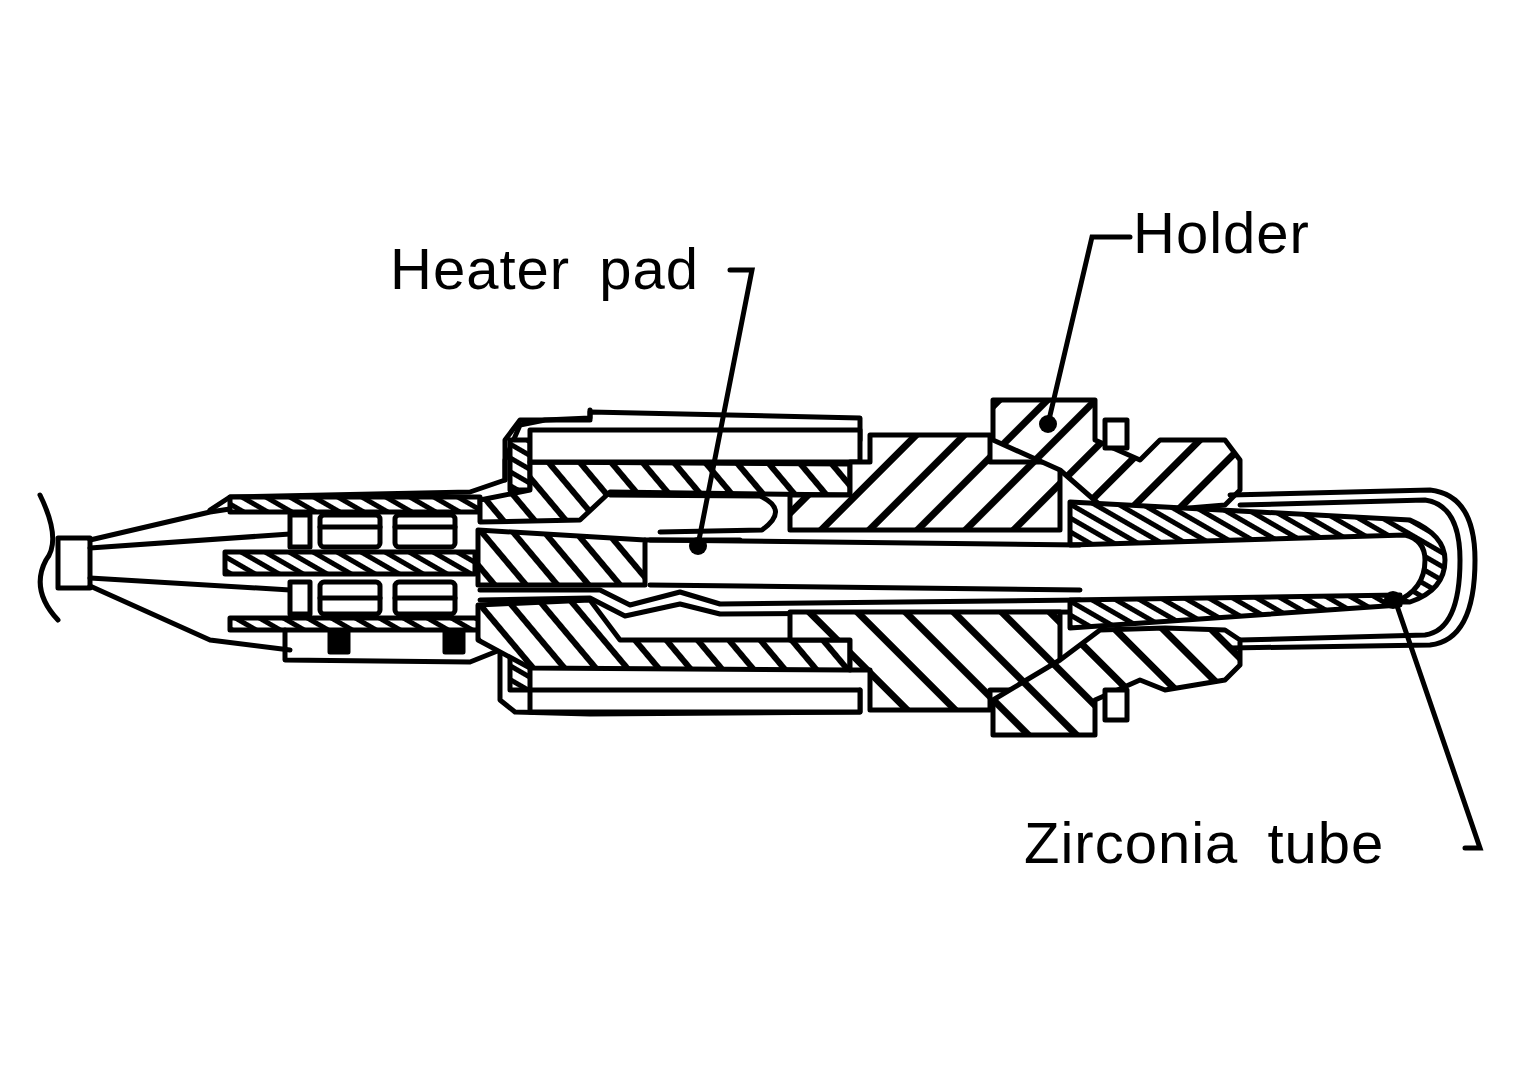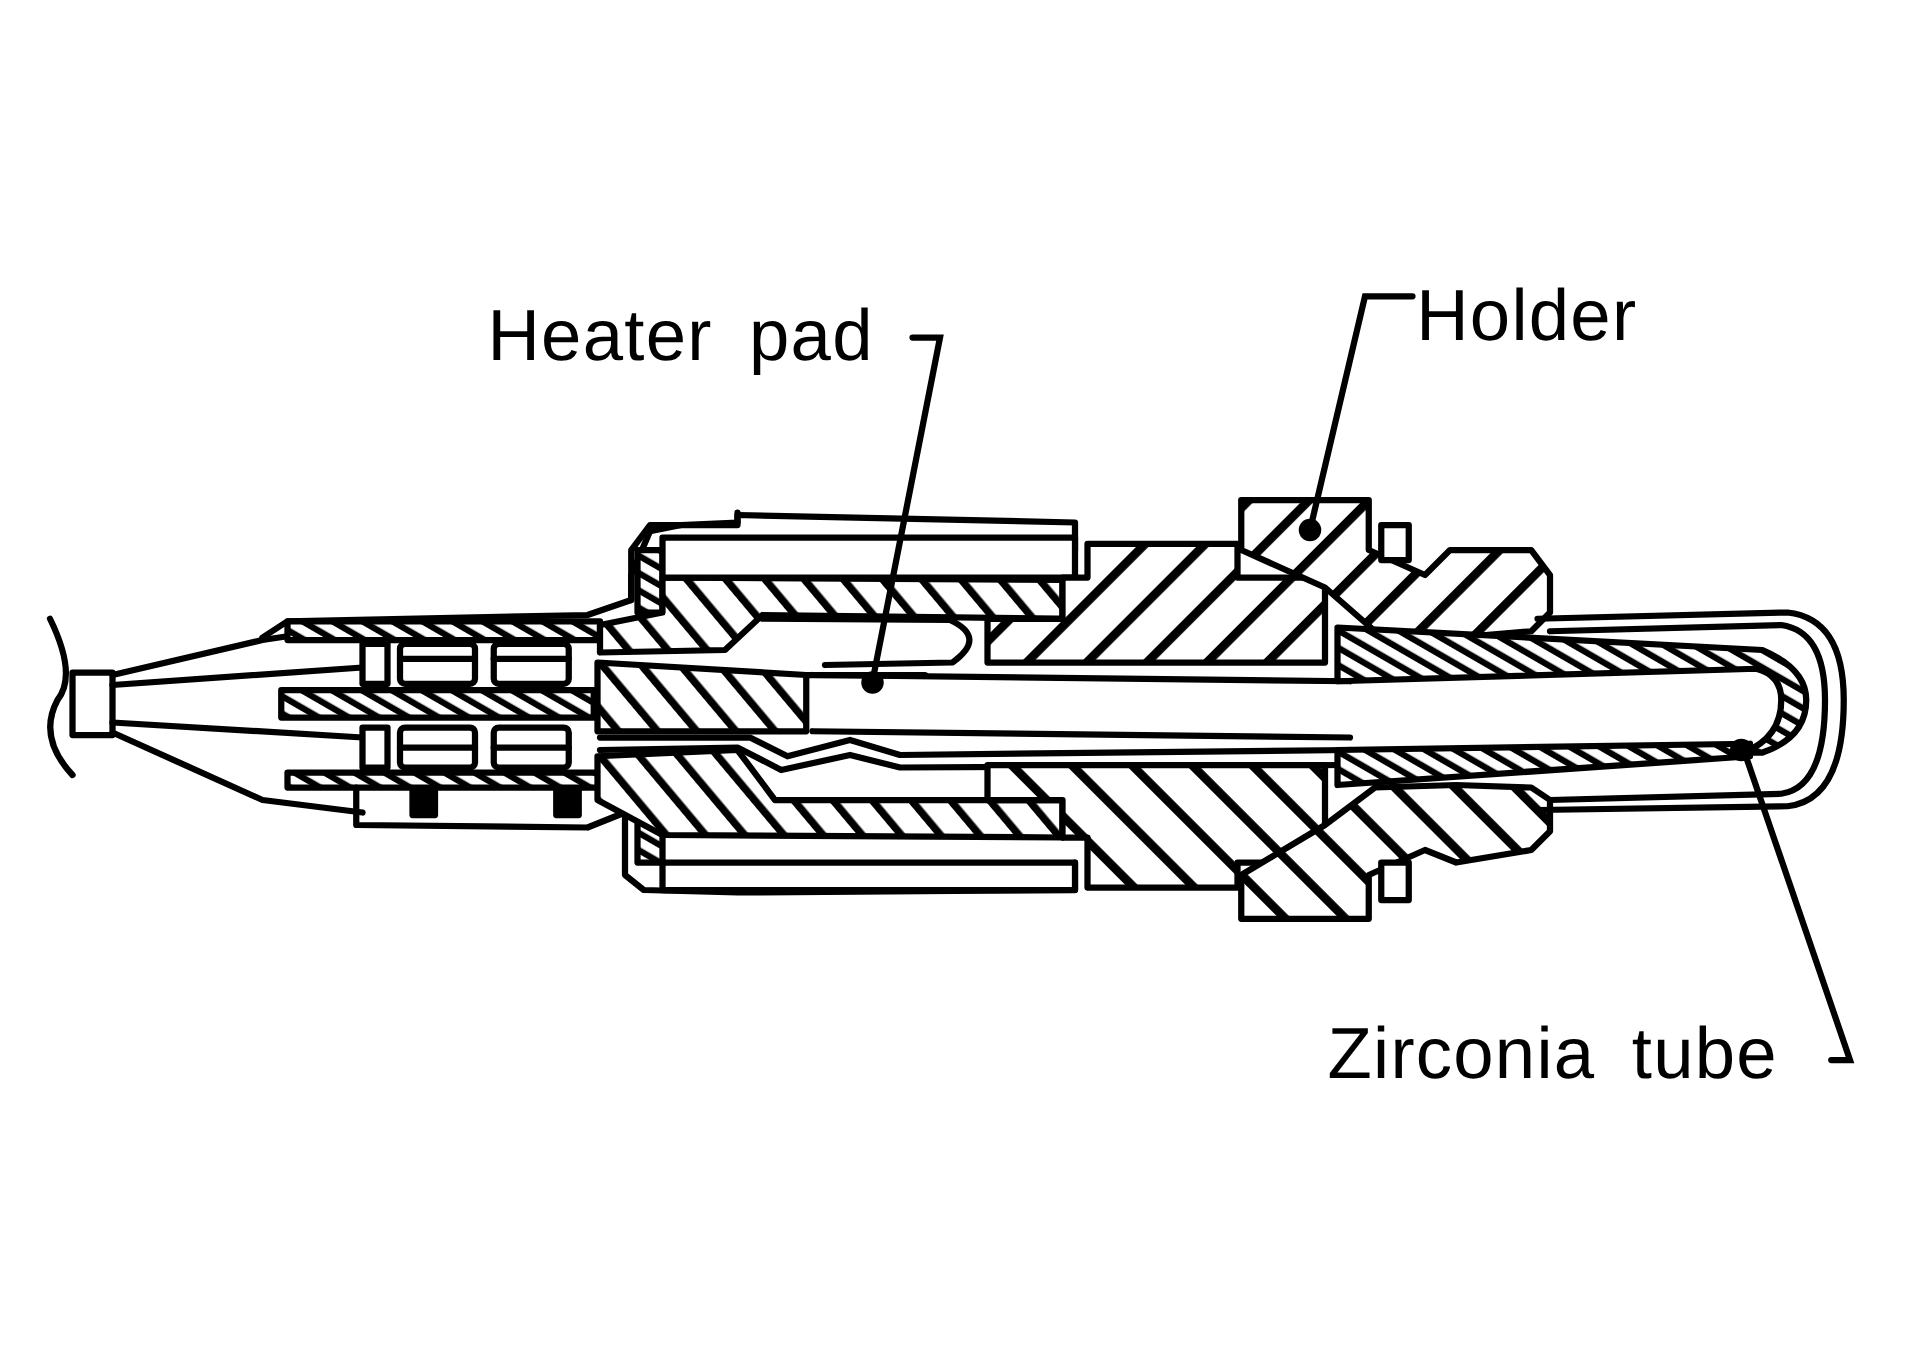--- a/index.html
+++ b/index.html
@@ -8,22 +8,22 @@
   .label {
     position: absolute;
     font-family: "Liberation Sans", "DejaVu Sans", sans-serif;
     font-size: 58px;
     color: #000;
     line-height: 1;
     white-space: nowrap;
     letter-spacing: 1px;
   }
   #label-heater { left: 390px; top: 240px; word-spacing: 12px; }
-  #label-holder { left: 1133px; top: 224px; }
-  #label-zirconia { left: 1062px; top: 814px; word-spacing: 12px; }
+  #label-holder { left: 1133px; top: 204px; }
+  #label-zirconia { left: 1024px; top: 814px; word-spacing: 12px; }
 </style>
 </head>
 <body>
 
 <svg id="diagram" viewBox="0 0 1535 1087" xmlns="http://www.w3.org/2000/svg">
   <defs>
     <pattern id="hatchWide" patternUnits="userSpaceOnUse" width="34" height="34" patternTransform="rotate(45)">
       <rect width="34" height="34" fill="#fff"></rect>
       <rect x="0" y="0" width="7" height="34" fill="#000"></rect>
     </pattern>

